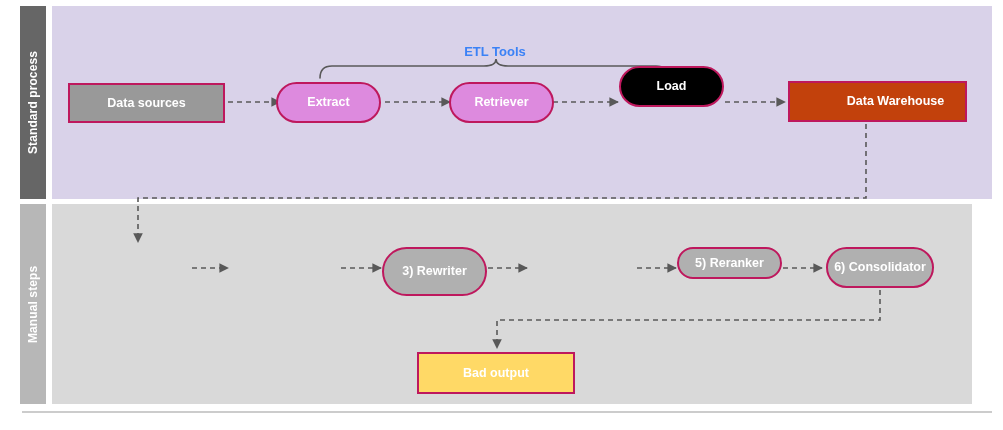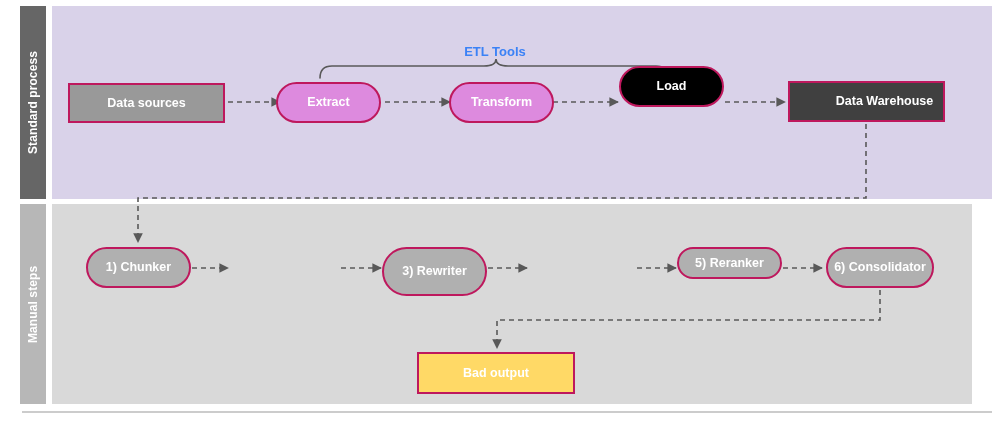--- a/index.html
+++ b/index.html
@@ -130,27 +130,26 @@
 
     <path d="M 880 290 L 880 320 L 497 320 L 497 348" fill="none" stroke="#595959" stroke-width="1.6" stroke-dasharray="5,4" marker-end="url(#arrow)"></path>
   </svg>
 
   <div id="etl-label">ETL Tools</div>
 
   <div class="node rect gray" style="left: 68px; top: 83px; width: 157px; height: 40px; background: rgb(153, 153, 153);">Data sources</div>
 
   <div class="node pill orchid" style="left: 276px; top: 82px; width: 105px; height: 41px; background: rgb(221, 138, 222);">Extract</div>
 
-  <div class="node pill orchid" style="left: 449px; top: 82px; width: 105px; height: 41px; background: rgb(221, 138, 222);">Transform</div>
+  <div class="node pill orchid" style="left: 449px; top: 82px; width: 105px; height: 41px; background: rgb(221, 138, 222);">Retriever</div>
 
   <div class="node pill orchid" style="left: 619px; top: 66px; width: 105px; height: 41px; background: #000000;">Load</div>
 
-  <div class="node rect gray" style="left: 788px; top: 81px; width: 157px; height: 41px; background: #404040; padding-left: 36px;">Data Warehouse</div>
+  <div class="node rect gray" style="left: 788px; top: 81px; width: 179px; height: 41px; background: #c2410c; padding-left: 36px;">Data Warehouse</div>
 
-  <div class="node pill grayp" style="left: 86px; top: 247px; width: 105px; height: 41px; background: rgb(176, 176, 176);">1) Chunker</div>
 
 
   <div class="node pill grayp" style="left: 382px; top: 247px; width: 105px; height: 49px; background: rgb(176, 176, 176);">3) Rewriter</div>
 
 
   <div class="node pill grayp" style="left: 677px; top: 247px; width: 105px; height: 32px; background: rgb(176, 176, 176);">5) Reranker</div>
 
   <div class="node pill grayp" style="left: 826px; top: 247px; width: 108px; height: 41px; background: rgb(176, 176, 176);">6)
 Consolidator</div>
 

